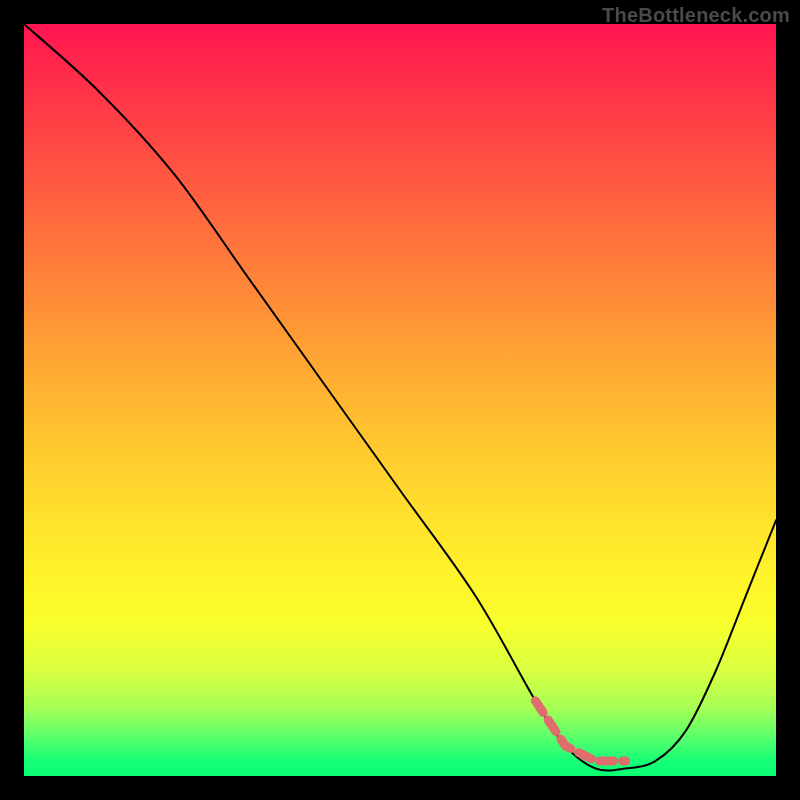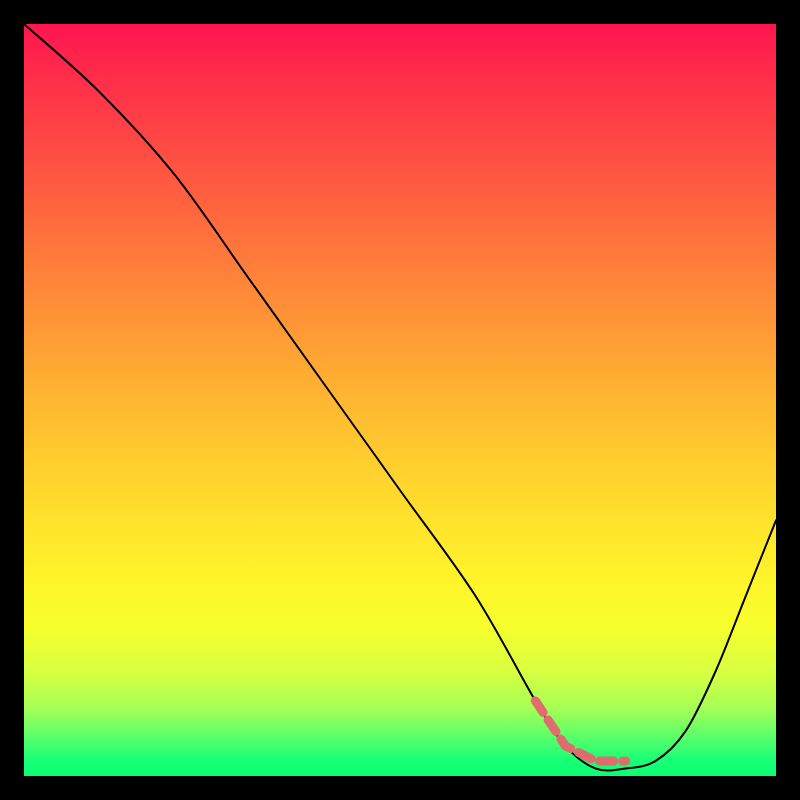--- a/index.html
+++ b/index.html
@@ -58,20 +58,21 @@
     top: 0;
     width: 752px;
     height: 752px;
     overflow: visible;
   }
 </style>
 </head>
 <body>
 
 <div class="wrap">
+  <div class="watermark">TheBottleneck.com</div>
 
   <div class="plot">
     <svg class="curve" viewBox="0 0 752 752" preserveAspectRatio="none">
       <path id="curvePath" fill="none" stroke="#000" stroke-width="2" stroke-linecap="round" stroke-linejoin="round" d="M 0 0 C 12.533333333333333 11.279999999999992, 50.13333333333334 42.61333333333329, 75.2 67.67999999999995 C 100.26666666666667 92.74666666666661, 125.33333333333334 119.06666666666665, 150.4 150.39999999999998 C 175.46666666666667 181.73333333333332, 200.53333333333333 220.58666666666662, 225.6 255.67999999999995 C 250.66666666666666 290.7733333333333, 275.73333333333335 325.8666666666666, 300.8 360.96 C 325.8666666666667 396.05333333333334, 350.93333333333334 431.14666666666665, 376 466.24 C 401.06666666666666 501.33333333333337, 428.64 536.4266666666666, 451.2 571.52 C 473.76 606.6133333333333, 496.32000000000005 651.7333333333333, 511.36 676.8 C 526.4 701.8666666666666, 531.4133333333333 710.64, 541.4399999999999 721.92 C 551.4666666666666 733.1999999999999, 561.4933333333333 740.72, 571.52 744.48 C 581.5466666666666 748.24, 591.5733333333334 745.7333333333333, 601.6 744.48 C 611.6266666666667 743.2266666666667, 621.6533333333333 743.2266666666667, 631.68 736.96 C 641.7066666666666 730.6933333333334, 651.7333333333333 721.92, 661.76 706.88 C 671.7866666666666 691.84, 681.8133333333334 669.28, 691.84 646.72 C 701.8666666666667 624.1600000000001, 711.8933333333333 596.5866666666667, 721.92 571.52 C 731.9466666666666 546.4533333333333, 746.9866666666667 508.85333333333335, 752 496.32"></path>
       <path id="markerPath" fill="none" stroke="#e06d6d" stroke-width="9" stroke-linecap="round" stroke-linejoin="round" stroke-dasharray="14 9" d="M 511.36 676.8 L 541.4399999999999 721.92 L 571.52 736.96 L 601.6 736.96"></path>
     </svg>
   </div>
 </div>
 
 </body></html>

